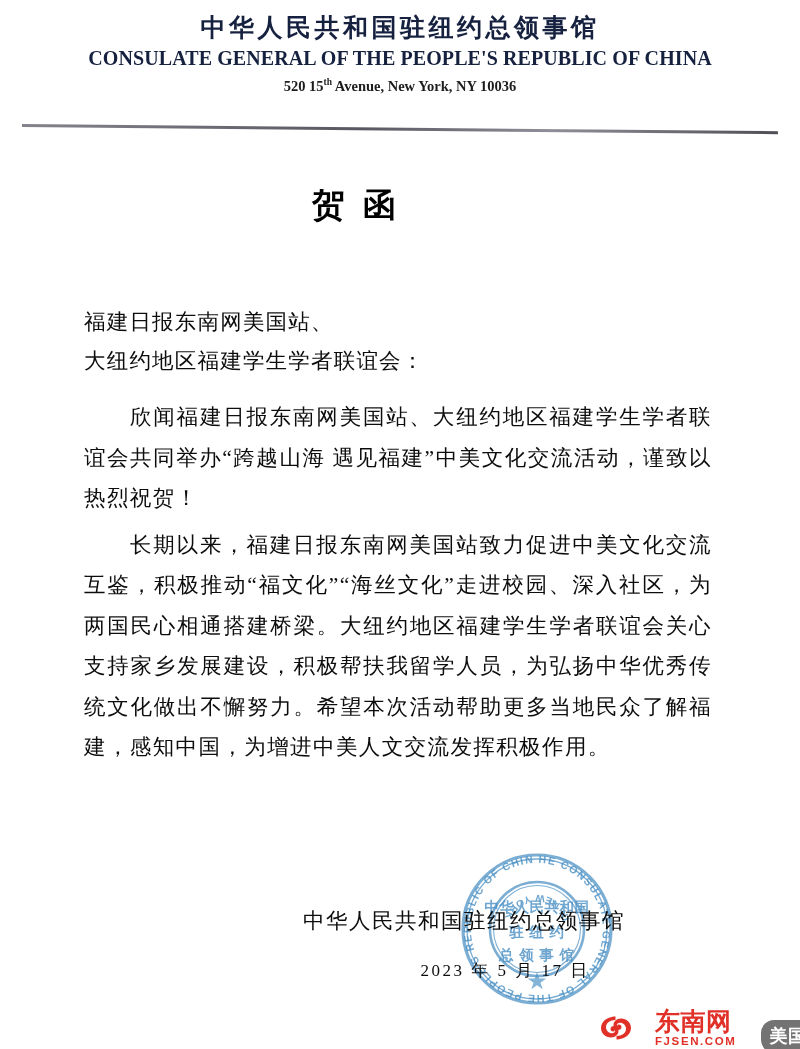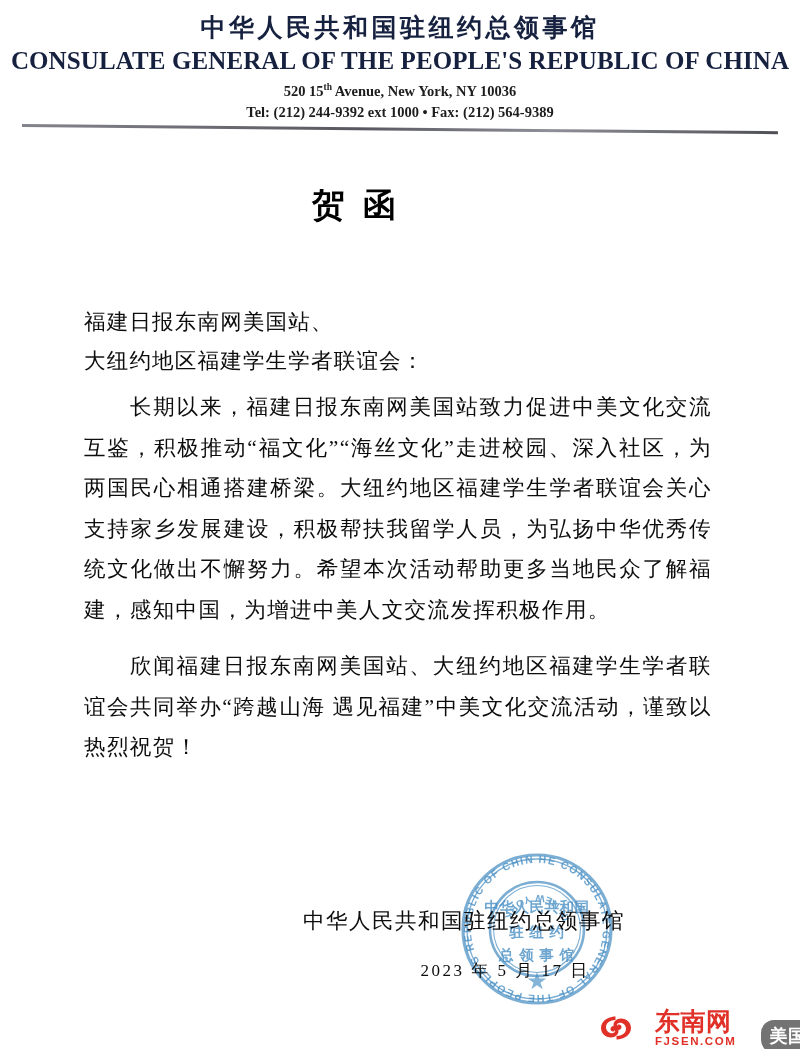--- a/index.html
+++ b/index.html
@@ -23,21 +23,21 @@
   }
   .lh-cn {
     font-size: 25px;
     font-weight: 700;
     letter-spacing: 3.5px;
     color: #16213f;
     line-height: 1.15;
     font-family: "Liberation Serif", "DejaVu Serif", serif;
   }
   .lh-en {
-    font-size: 25px;
+    font-size: 20px;
     font-weight: 700;
     color: #16213f;
     letter-spacing: 0.1px;
     margin-top: 4px;
     line-height: 1.1;
   }
   .lh-addr {
     font-size: 14.5px;
     font-weight: 600;
     color: #1d1d1d;
@@ -188,31 +188,30 @@
     margin-top: 16px;
   }
 </style>
 </head>
 <body>
 
 <div class="letterhead">
   <div class="lh-cn">中华人民共和国驻纽约总领事馆</div>
   <div class="lh-en">CONSULATE GENERAL OF THE PEOPLE'S REPUBLIC OF CHINA</div>
   <div class="lh-addr"><span>520 15</span><sup>th</sup><span> Avenue, New York, NY 10036</span></div>
-  <div class="lh-tel">Tel: (212) 244-9392 ext 1000  •  Fax: (212) 564-9389</div>
 </div>
 <div class="lh-rule"></div>
 
 <div class="doc-title">贺函</div>
 
 <div class="body-wrap">
   <div class="addressee">福建日报东南网美国站、</div>
   <div class="addressee">大纽约地区福建学生学者联谊会：</div>
+  <div class="para p1">欣闻福建日报东南网美国站、大纽约地区福建学生学者联谊会共同举办“跨越山海 遇见福建”中美文化交流活动，谨致以热烈祝贺！</div>
   <div class="para p2">长期以来，福建日报东南网美国站致力促进中美文化交流互鉴，积极推动“福文化”“海丝文化”走进校园、深入社区，为两国民心相通搭建桥梁。大纽约地区福建学生学者联谊会关心支持家乡发展建设，积极帮扶我留学人员，为弘扬中华优秀传统文化做出不懈努力。希望本次活动帮助更多当地民众了解福建，感知中国，为增进中美人文交流发挥积极作用。</div>
-  <div class="para p1">欣闻福建日报东南网美国站、大纽约地区福建学生学者联谊会共同举办“跨越山海 遇见福建”中美文化交流活动，谨致以热烈祝贺！</div>
 </div>
 
 <div class="seal">
   <svg viewBox="0 0 162 162" width="162" height="162" aria-hidden="true">
     <defs>
       <path id="sealOuterPath" d="M 81,81 m 0,-66 a 66,66 0 1,1 -0.1,0" fill="none"></path>
       <path id="sealInnerArc1" d="M 81,81 m 0,-40 a 40,40 0 1,1 -0.1,0" fill="none"></path>
       <path id="sealInnerArc3" d="M 81,81 m 0,34 a 34,34 0 1,0 -0.1,0" fill="none"></path>
     </defs>
     <g opacity="0.72" fill="none" stroke="#4a90c4">

